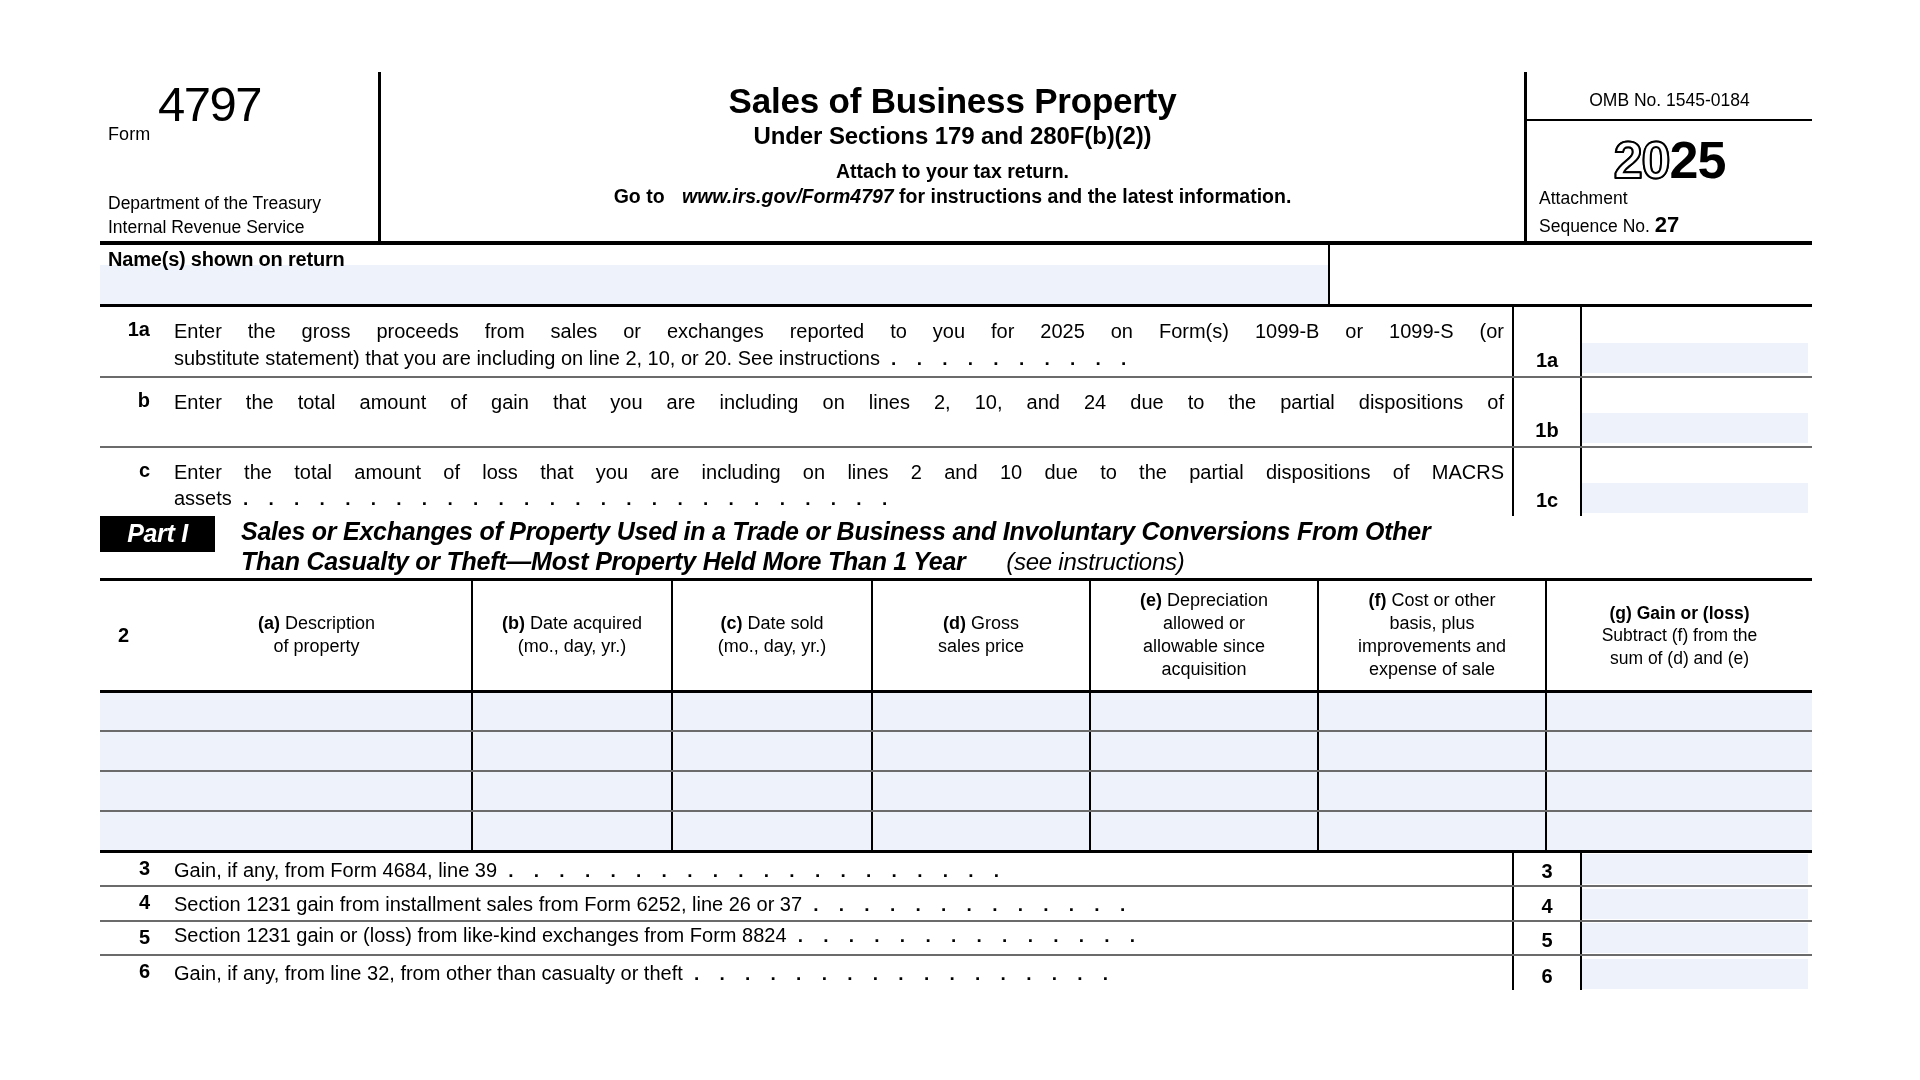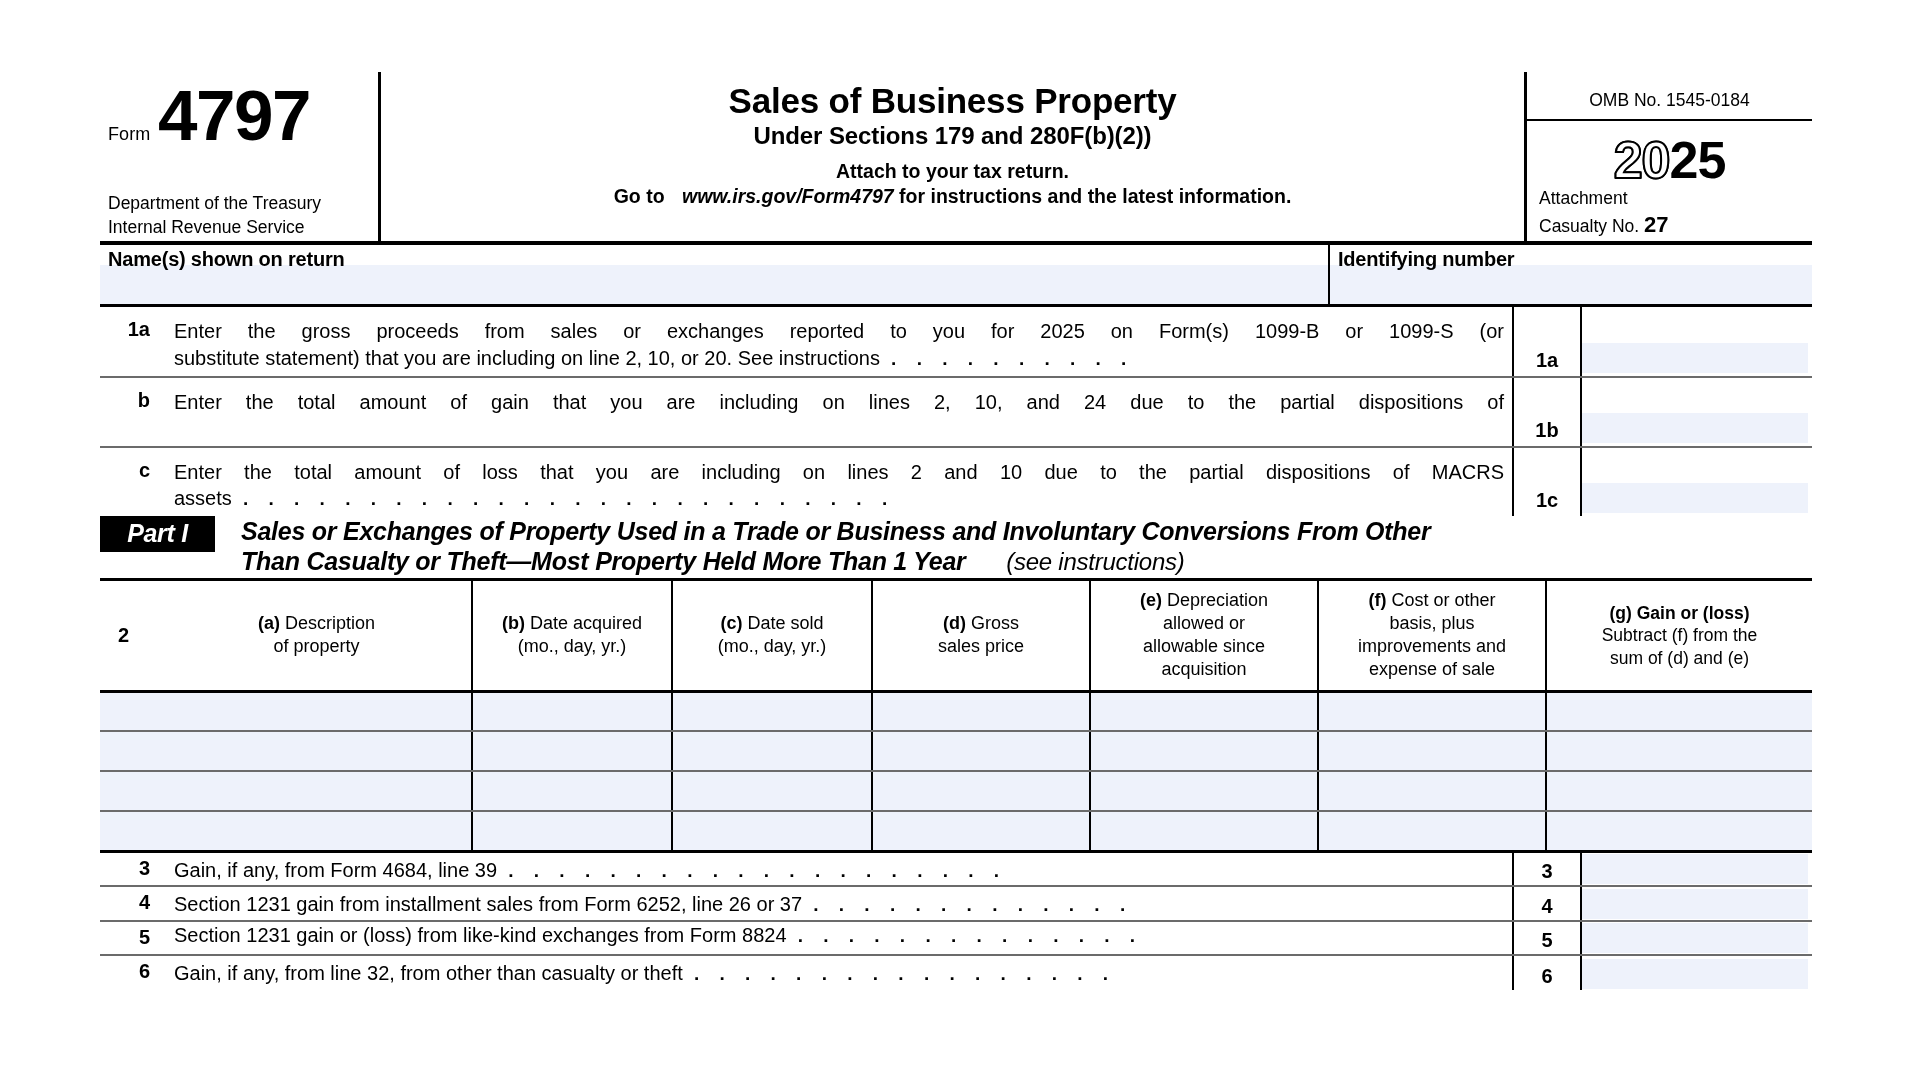--- a/index.html
+++ b/index.html
@@ -47,22 +47,22 @@
     left: 8px;
     top: 52px;
     font-size: 18px;
     font-weight: 400;
     letter-spacing: .1px;
   }
   .form-num {
     position: absolute;
     left: 58px;
     top: 8px;
-    font-size: 71px;
-    font-weight: 700;
+    font-size: 49px;
+    font-weight: 400;
     letter-spacing: -1.5px;
     line-height: 1;
   }
   .dept {
     position: absolute;
     left: 8px;
     top: 120px;
     font-size: 17.5px;
     line-height: 1.37;
   }
@@ -336,31 +336,28 @@
         <div class="title-sub">Under Sections 179 and 280F(b)(2))</div>
         <div class="title-attach">Attach to your tax return.</div>
         <div class="title-goto"><span>Go to </span><i>www.irs.gov/Form4797</i><span> for instructions and the latest information.</span></div>
       </div>
 
       <div class="hdr-right">
         <div class="omb">OMB No. 1545-0184</div>
         <div class="year"><span class="hollow">20</span><span>25</span></div>
         <div class="attach-seq">
           <div>Attachment</div>
-          <div><span>Casualty No.</span> <span class="bignum">27</span></div>
+          <div><span>Sequence No.</span> <span class="bignum">27</span></div>
         </div>
       </div>
     </div>
 
     <div class="name-row">
       <div class="name-left">
         <div class="fld-label">Name(s) shown on return</div>
-      </div>
-      <div class="name-right">
-        <div class="fld-label">Identifying number</div>
       </div>
     </div>
 
     <div class="lrow">
       <div class="lrow-num">1a</div>
       <div class="lrow-txt">
         <div class="just">Enter the gross proceeds from sales or exchanges reported to you for 2025 on Form(s) 1099-B or 1099-S (or</div>
         <div class="lastline"><span>substitute statement) that you are including on line 2, 10, or 20. See instructions</span> &nbsp;<span class="leaders">. . . . . . . . . .</span></div>
       </div>
       <div class="lrow-code">

